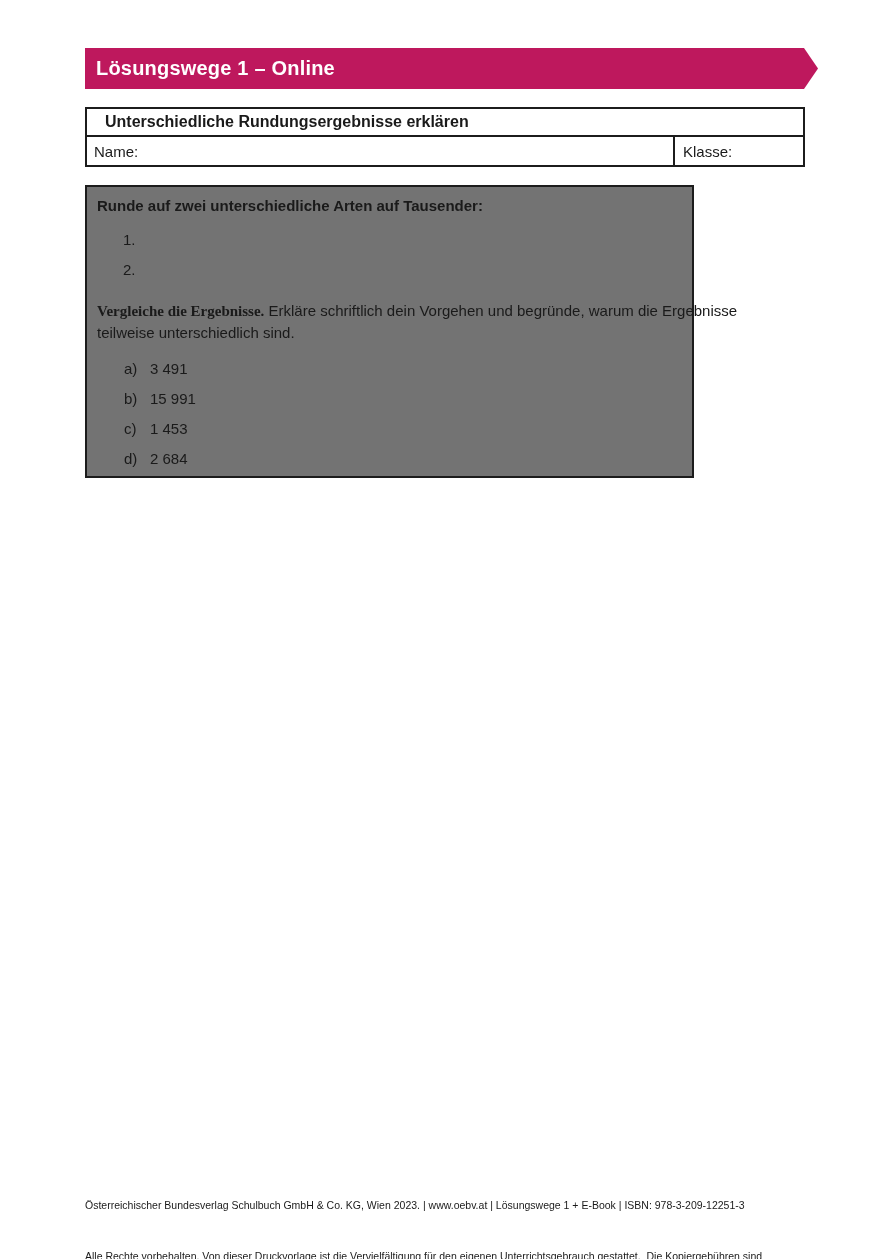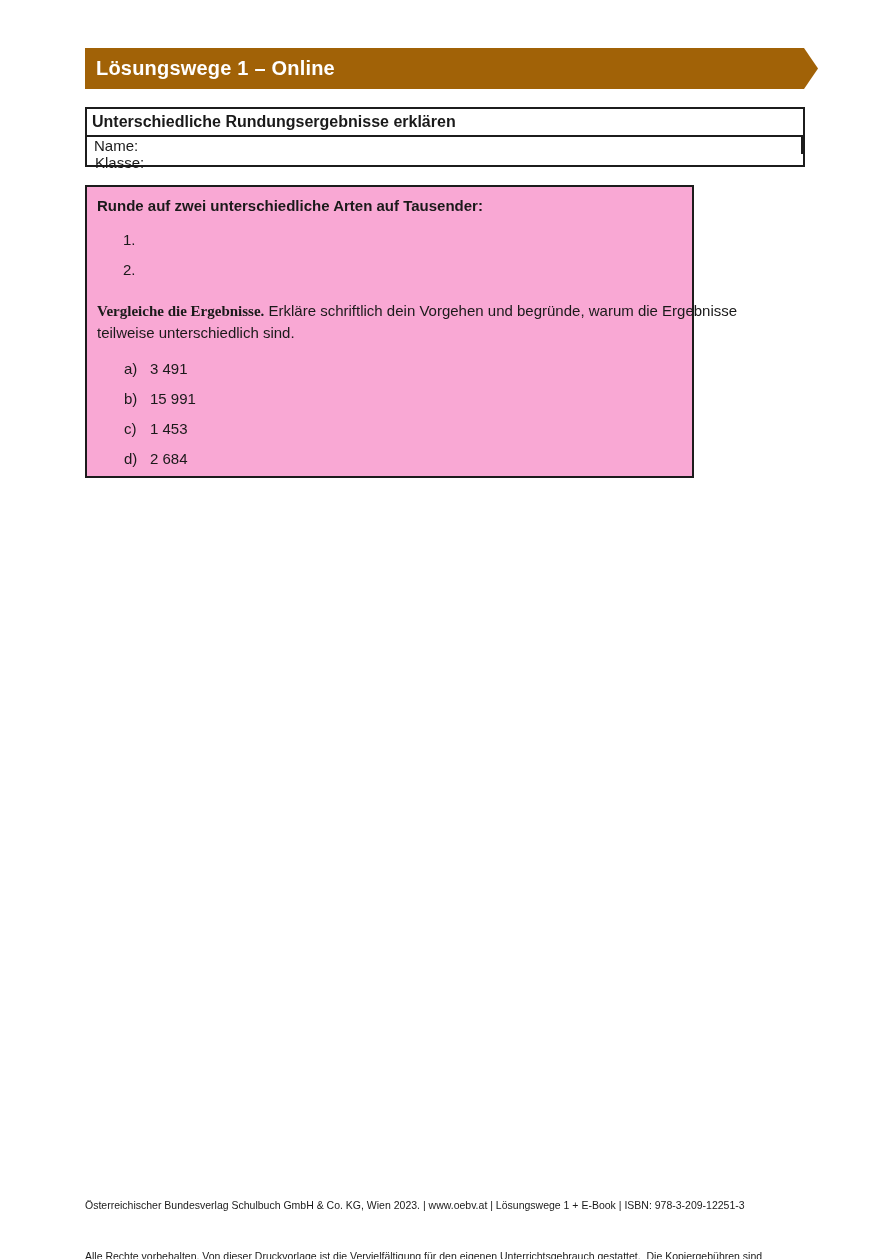--- a/index.html
+++ b/index.html
@@ -38,31 +38,30 @@
     left: 85px;
     top: 107px;
     width: 720px;
     border: 2px solid #1c1c1c;
     background: #ffffff;
   }
   .ws-title-row {
     height: 28px;
     display: flex;
     align-items: center;
-    padding-left: 5px;
+    padding-left: 18px;
     border-bottom: 2px solid #1c1c1c;
   }
   .ws-title-row .ws-title {
     font-size: 16px;
     font-weight: bold;
   }
   .ws-meta-row {
     height: 28px;
     display: flex;
-    flex-direction: column;
   }
   .ws-name-cell {
     flex: 1;
     display: flex;
     align-items: center;
     padding-left: 7px;
     border-right: 2px solid #1c1c1c;
     font-size: 15px;
   }
   .ws-class-cell {
@@ -75,21 +74,21 @@
   }
 
   
   .task-box {
     position: absolute;
     left: 85px;
     top: 185px;
     width: 609px;
     height: 293px;
     border: 2px solid #1c1c1c;
-    background: #f9a8d4;
+    background: #737373;
     font-size: 15px;
   }
   .task-heading {
     margin: 10px 0 0 10px;
     font-weight: bold;
     font-size: 15px;
   }
   .step-list { margin-top: 17px; }
   .step-item {
     display: flex;
@@ -121,21 +120,21 @@
     width: 730px;
     font-size: 10.5px;
     line-height: 17px;
     color: #1a1a1a;
     white-space: pre-wrap;
   }
 </style>
 </head>
 <body>
 
-<div class="banner" style="background: #a16207;">
+<div class="banner" style="background: #be185d;">
   <span class="banner-title">Lösungswege 1 – Online</span>
 </div>
 
 <div class="ws-header">
   <div class="ws-title-row">
     <span class="ws-title">Unterschiedliche Rundungsergebnisse erklären</span>
   </div>
   <div class="ws-meta-row">
     <div class="ws-name-cell">
       <span>Name:</span>

